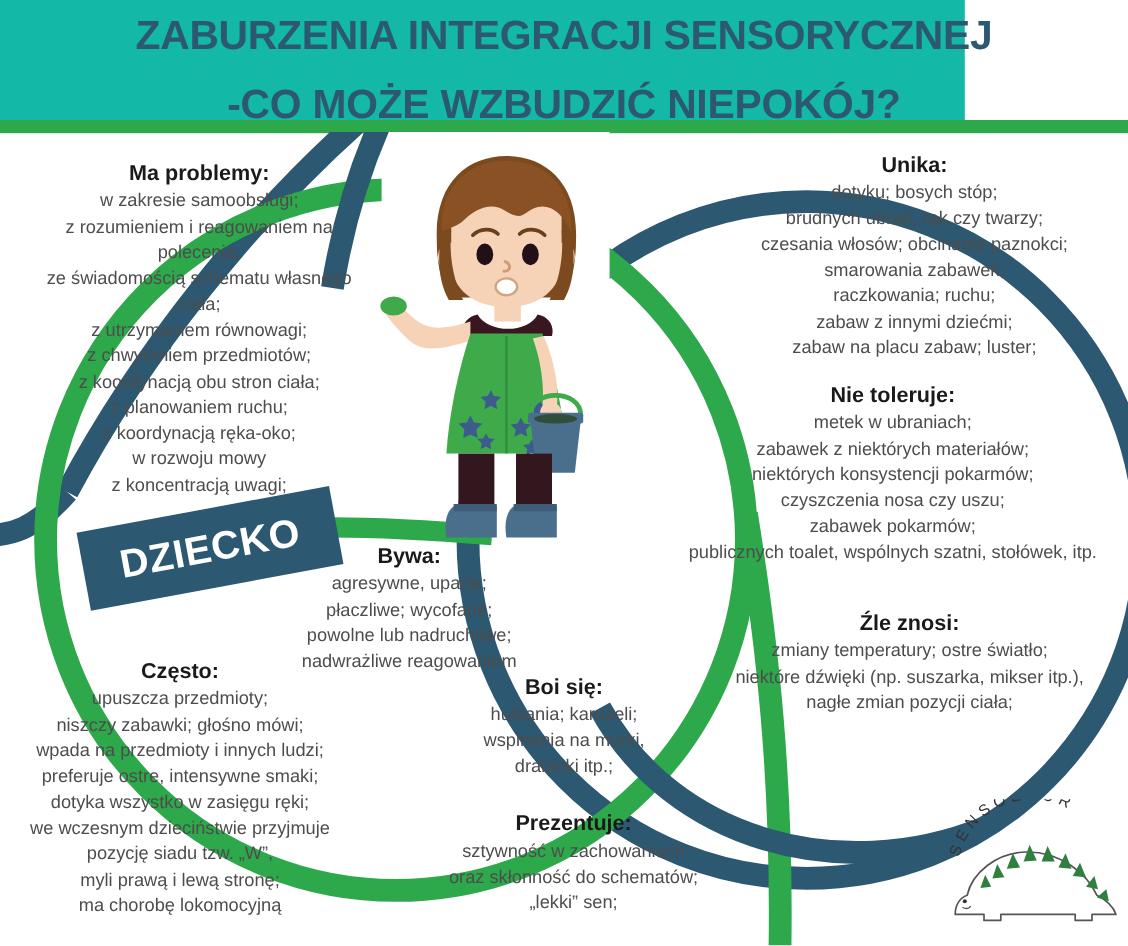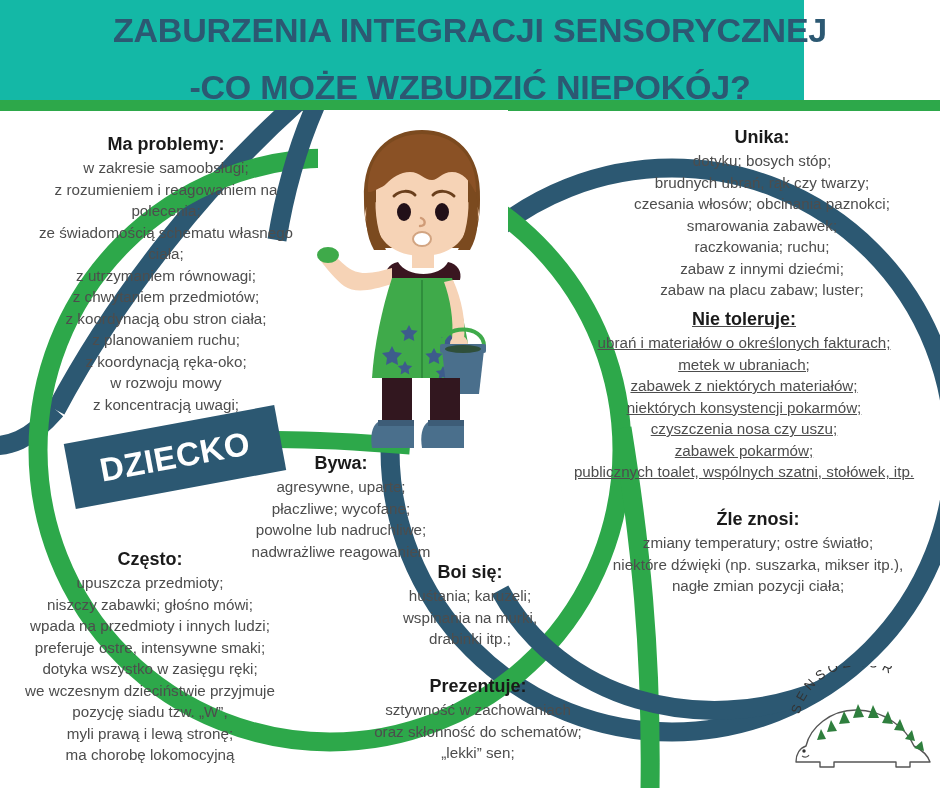--- a/index.html
+++ b/index.html
@@ -78,21 +78,21 @@
     margin-bottom:1px;
   }
   .block .bl{display:block;white-space:nowrap;}
 
   .blk-maproblemy{left:30px;top:133px;width:272px;}
   .blk-bywa{left:236px;top:452px;width:210px;}
   .blk-czesto{left:4px;top:548px;width:292px;}
   .blk-boisie{left:372px;top:561px;width:196px;}
   .blk-prezentuje{left:372px;top:675px;width:212px;}
   .blk-unika{left:594px;top:126px;width:336px;}
-  .blk-nietoleruje{left:552px;top:308px;width:384px;text-decoration:underline;}
+  .blk-nietoleruje{left:552px;top:318px;width:384px;}
   .blk-zleznosi{left:580px;top:508px;width:356px;}
 
   
   .child{position:absolute;left:312px;top:122px;width:220px;height:332px;}
 
   
   .logo{position:absolute;left:786px;top:666px;width:148px;height:108px;}
 </style>
 </head>
 <body>
@@ -259,21 +259,20 @@
     <span class="bl">brudnych ubrań, rąk czy twarzy;</span>
     <span class="bl">czesania włosów; obcinania paznokci;</span>
     <span class="bl">smarowania zabawek;</span>
     <span class="bl">raczkowania; ruchu;</span>
     <span class="bl">zabaw z innymi dziećmi;</span>
     <span class="bl">zabaw na placu zabaw; luster;</span>
   </div>
 
   <div class="block blk-nietoleruje">
     <span class="bt">Nie toleruje:</span>
-    <span class="bl">ubrań i materiałów o określonych fakturach;</span>
     <span class="bl">metek w ubraniach;</span>
     <span class="bl">zabawek z niektórych materiałów;</span>
     <span class="bl">niektórych konsystencji pokarmów;</span>
     <span class="bl">czyszczenia nosa czy uszu;</span>
     <span class="bl">zabawek pokarmów;</span>
     <span class="bl">publicznych toalet, wspólnych szatni, stołówek, itp.</span>
   </div>
 
   <div class="block blk-zleznosi">
     <span class="bt">Źle znosi:</span>

